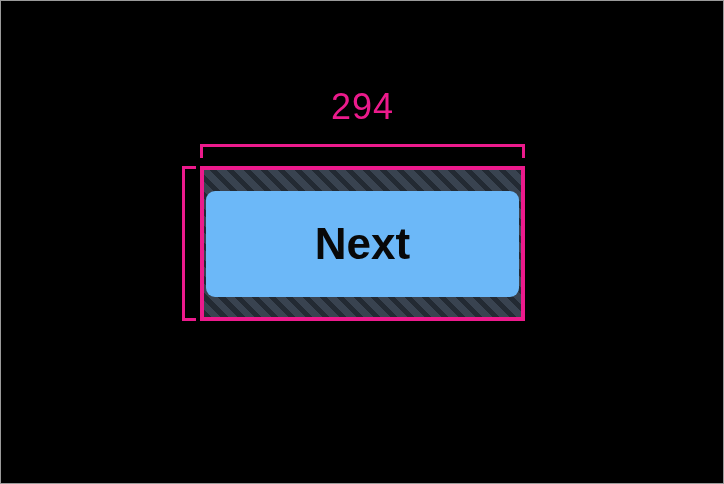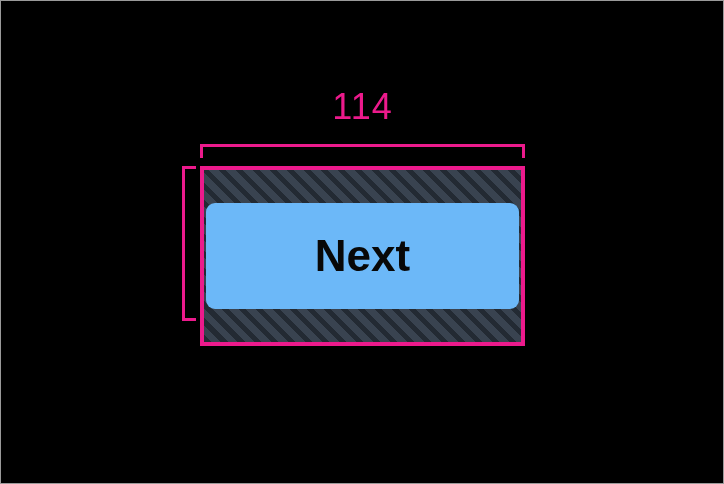--- a/index.html
+++ b/index.html
@@ -21,21 +21,21 @@
     border: 1px solid #9a9a9a;
     overflow: hidden;
   }
 
   
   #measured-element {
     position: absolute;
     left: 199px;
     top: 165px;
     width: 325px;
-    height: 180px;
+    height: 155px;
     box-sizing: border-box;
     border: 4px solid #ec1a8c;
     background:
       repeating-linear-gradient(
         45deg,
         #232a33 0px,
         #232a33 5px,
         #394350 5px,
         #394350 12px
       );
@@ -136,21 +136,21 @@
     line-height: 1;
     letter-spacing: 1px;
     user-select: none;
   }
 </style>
 </head>
 <body>
 
 <div id="stage">
 
-  <div id="width-label">114</div>
+  <div id="width-label">294</div>
 
   <div id="width-dimension">
     <div id="width-bracket"></div>
   </div>
 
 
   <div id="height-dimension">
     <div id="height-bracket"></div>
   </div>
 

